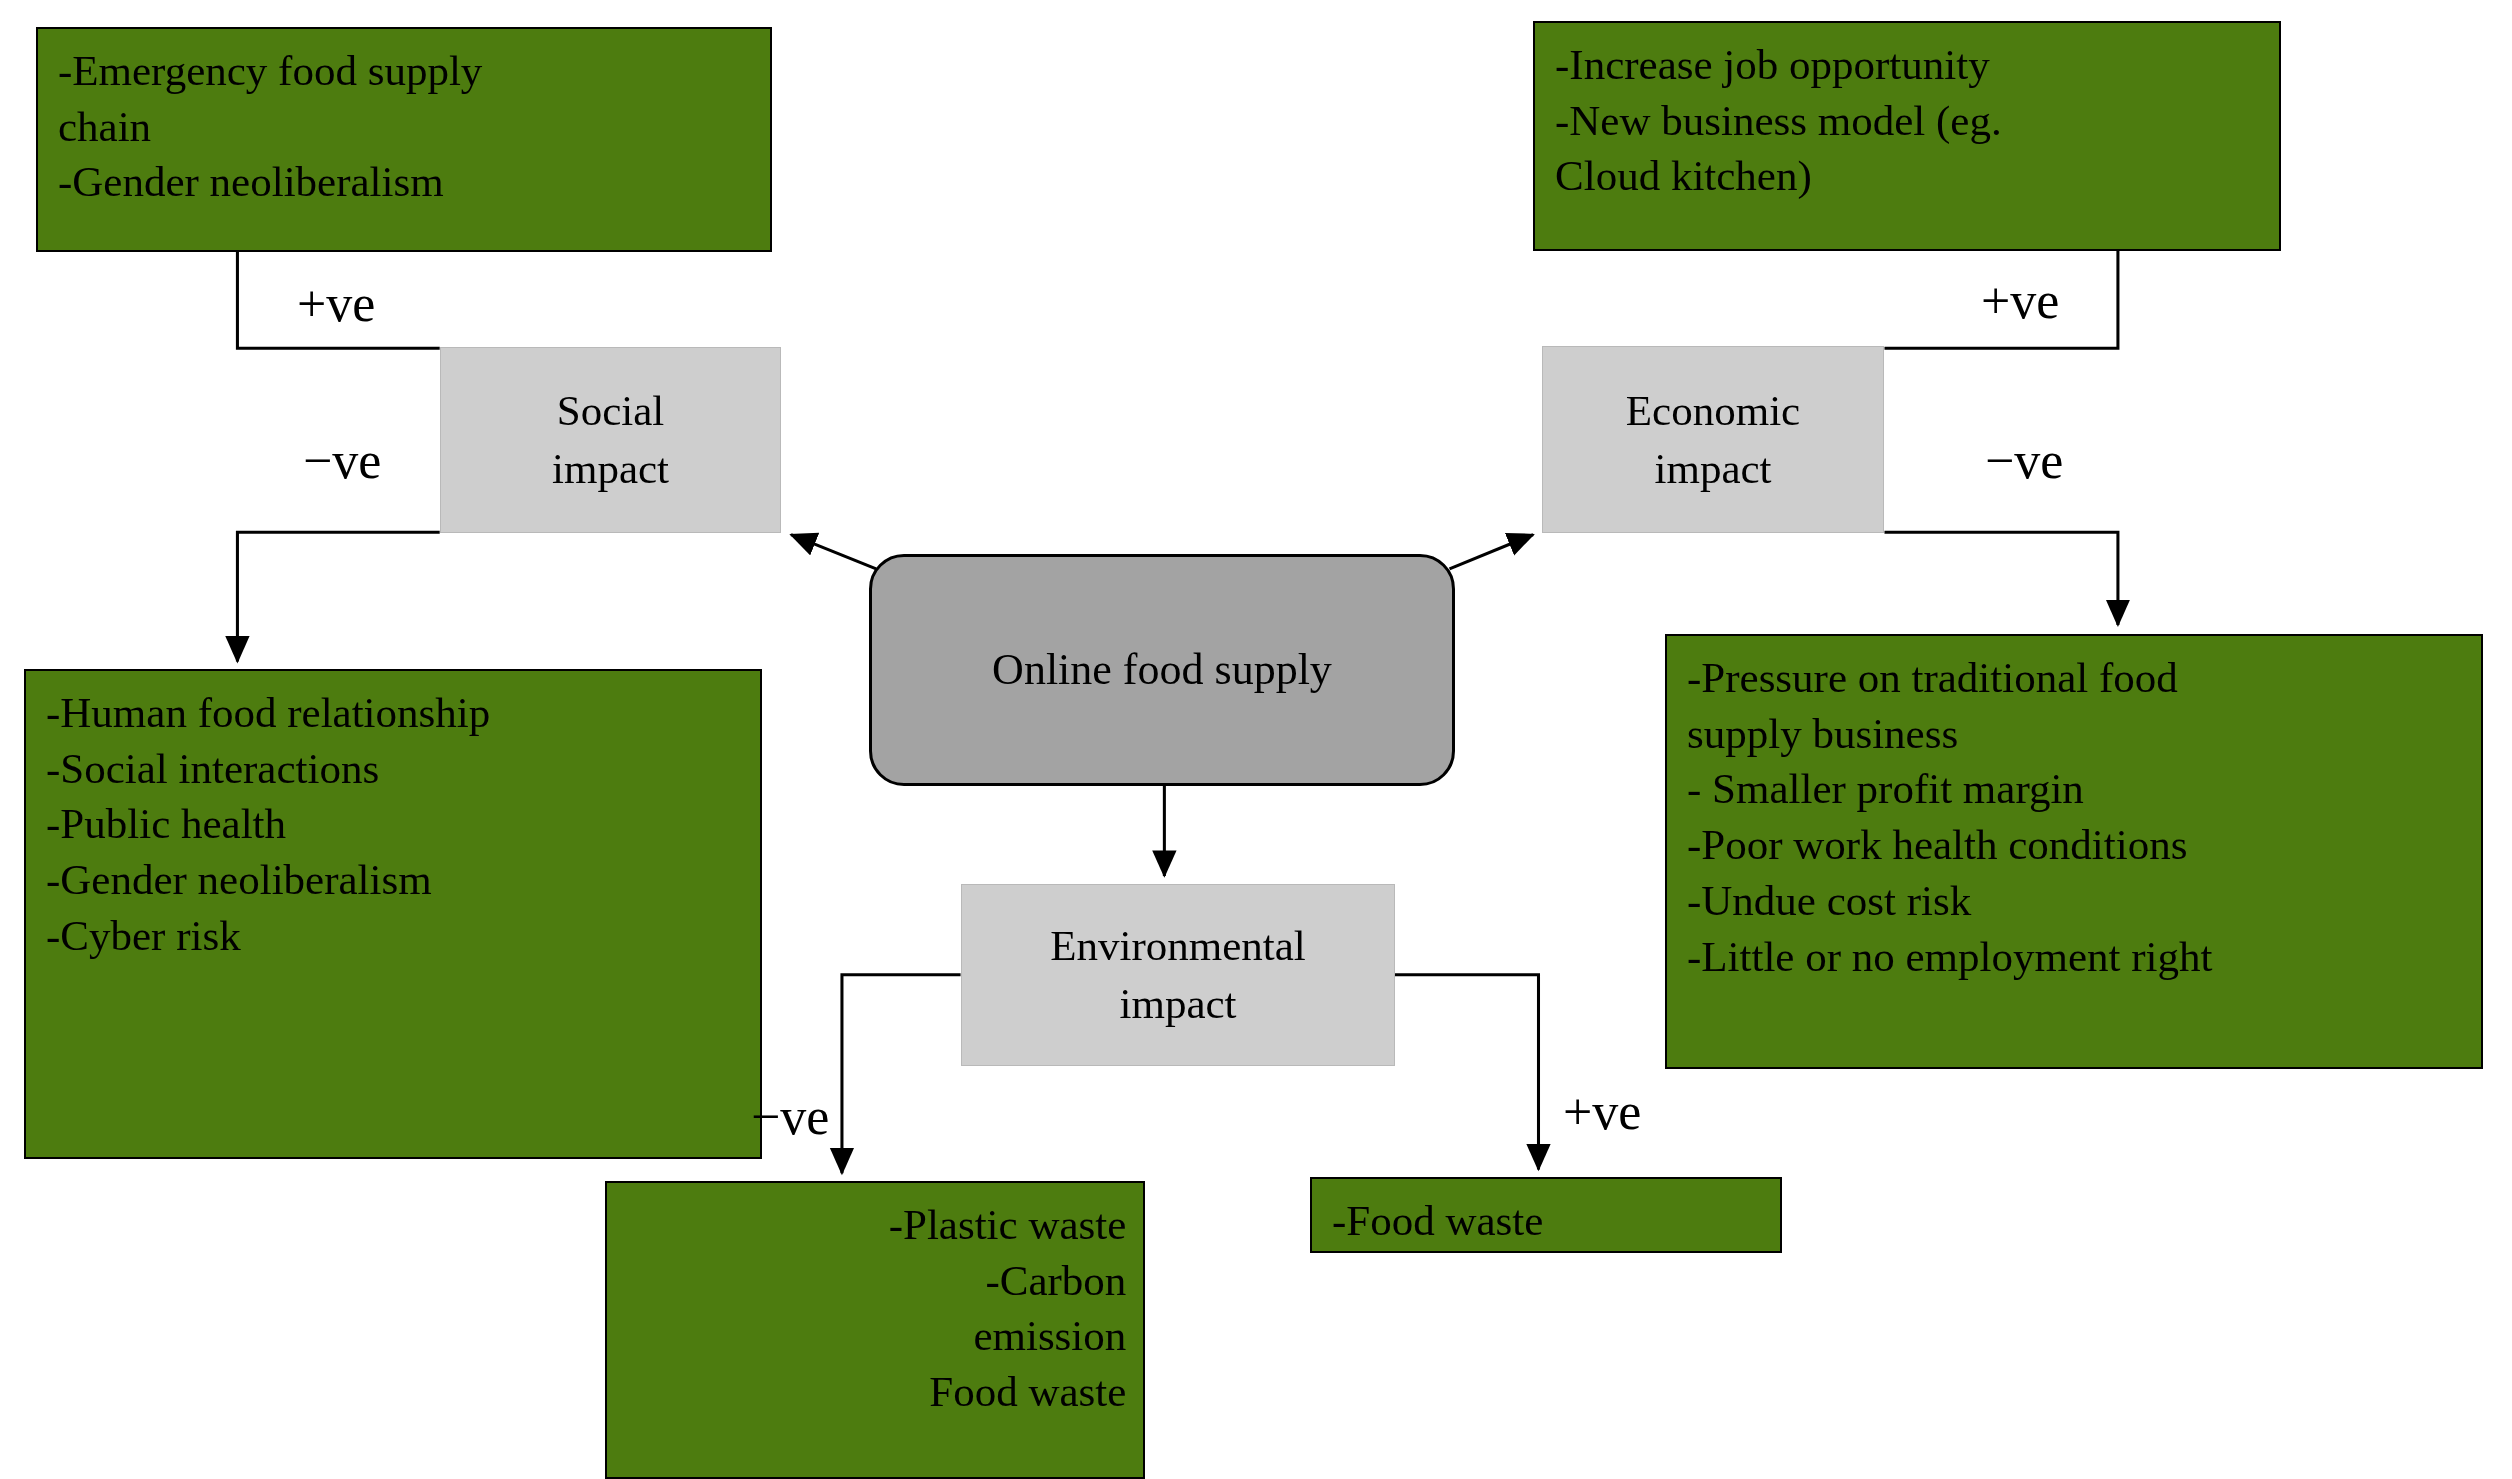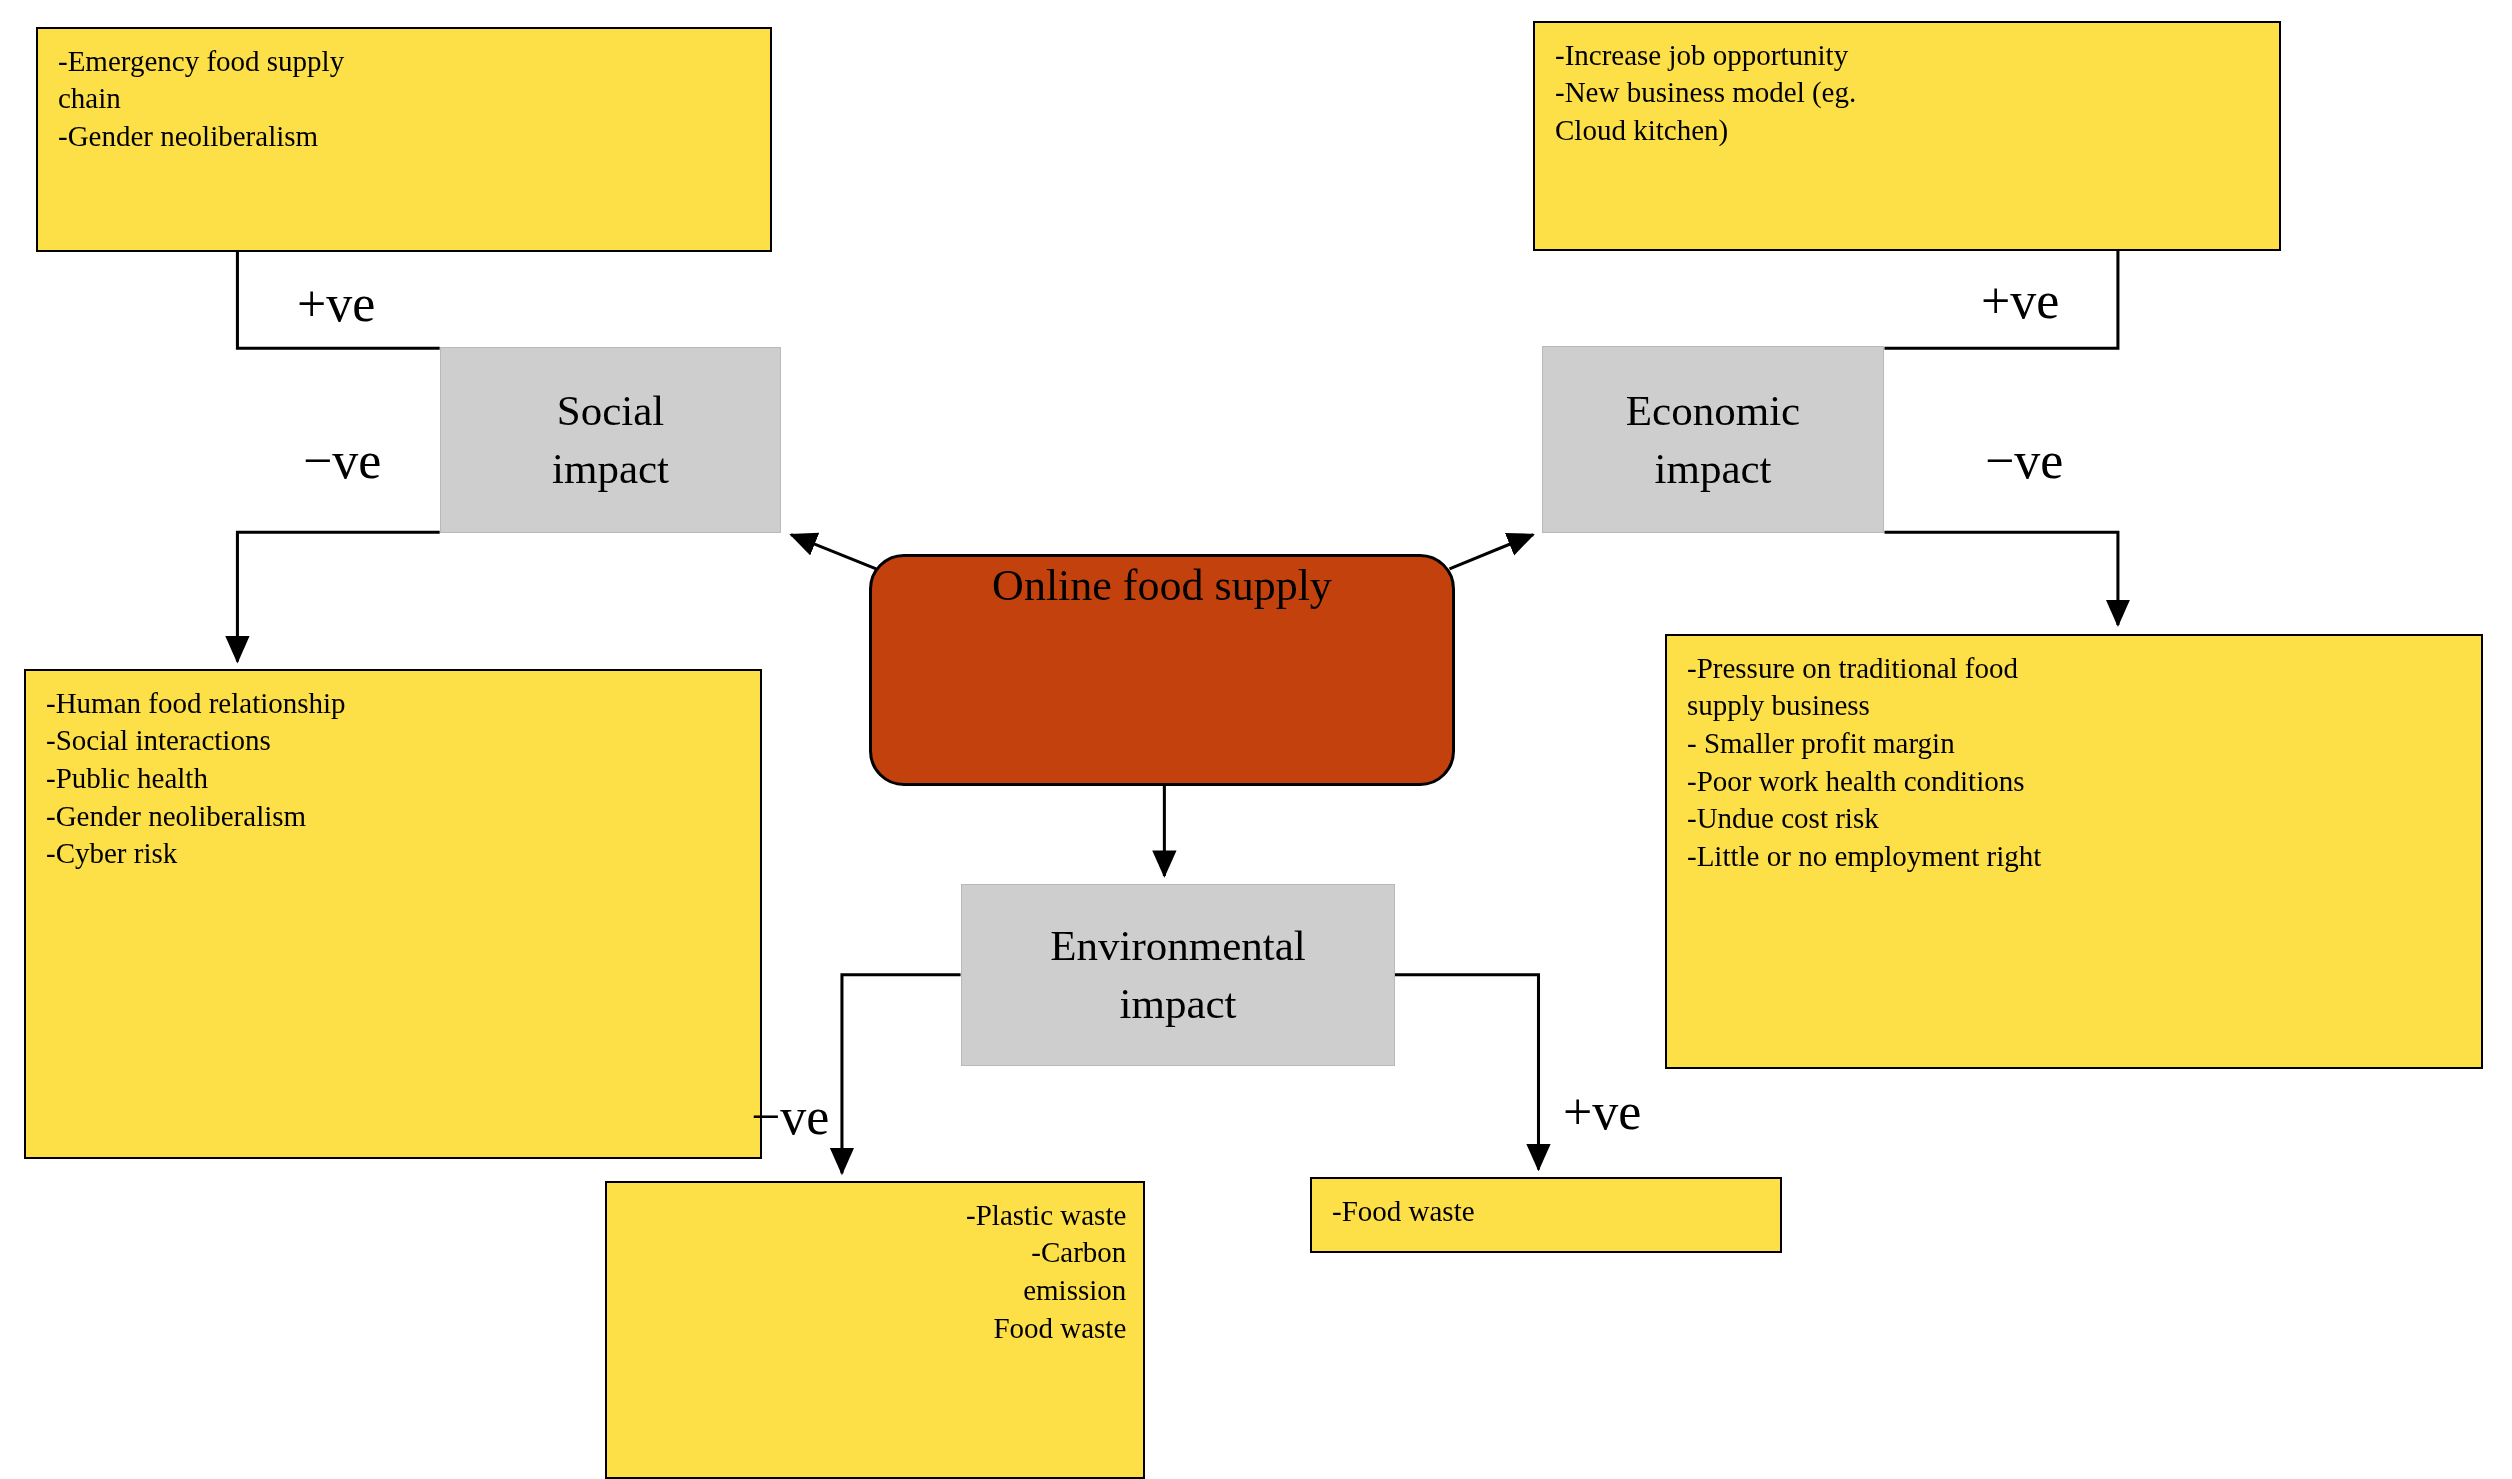--- a/index.html
+++ b/index.html
@@ -23,24 +23,24 @@
     position: absolute;
     left: 0;
     top: 0;
     width: 2512px;
     height: 1479px;
     pointer-events: none;
   }
   .node {
     position: absolute;
     box-sizing: border-box;
-    background: #fde047;
+    background: #4d7c0f;
     border: 2.3px solid #000000;
     line-height: 1.30;
-    font-size: 29px;
+    font-size: 43px;
   }
   .node.list-node {
     padding: 13.7px 16.7px 7.6px 20px;
     white-space: normal;
   }
   .node .line {
     display: block;
     white-space: nowrap;
   }
   .node.impact-node {
@@ -54,25 +54,25 @@
     line-height: 1.34;
   }
   .node.impact-node .impact-label {
     display: block;
     width: 100%;
   }
   .node.central-node {
     border: 3px solid #000000;
     border-radius: 35px;
     display: flex;
-    align-items: flex-start;
+    align-items: center;
     justify-content: center;
     text-align: center;
     font-size: 44px;
-    background: #c2410c;
+    background: #a3a3a3;
   }
   .edge-label {
     position: absolute;
     font-size: 52px;
     line-height: 1;
     color: #000000;
     white-space: nowrap;
   }
   
   #node-social-positive   { left: 36px;   top: 27px;   width: 736px;  height: 225px; }

